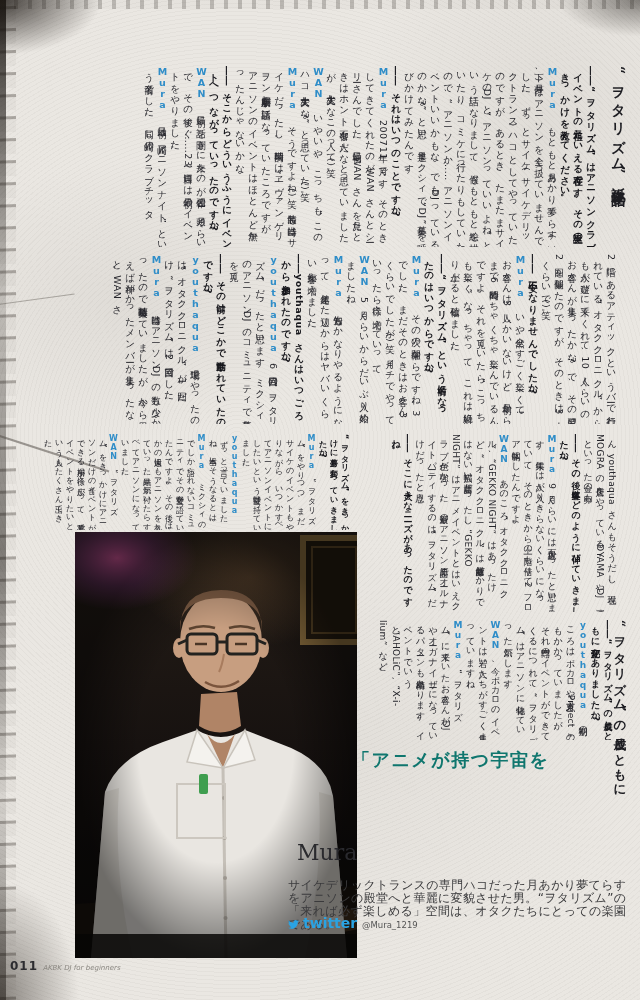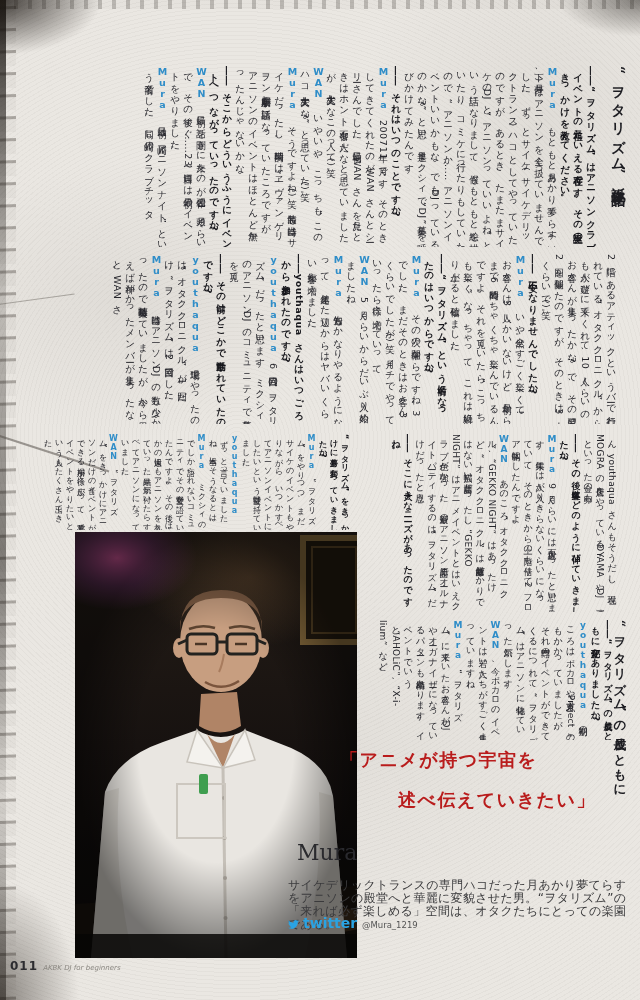--- a/index.html
+++ b/index.html
@@ -33,21 +33,21 @@
   .tier1{left:40px;top:66px;width:558px;height:181px;}
   .tier2{left:40px;top:254px;width:578px;height:170px;}
   .tier3a{left:357px;top:434px;width:261px;height:178px;font-size:9px;line-height:12px;letter-spacing:.3px;}
   .tier3b{left:40px;top:434px;width:310px;height:96px;font-size:8px;line-height:11px;letter-spacing:.2px;}
   .tier4{left:352px;top:620px;width:262px;height:120px;font-size:9px;line-height:12.5px;letter-spacing:.3px;}
   .para{margin:0;}
   .para.q{font-weight:bold;color:#17171c;}
   .speaker{color:#2f8dc8;font-weight:bold;text-orientation:upright;letter-spacing:0;}
 
   .photo{position:absolute;left:75px;top:532px;width:282px;height:426px;background:#120e0b;}
-  .quote{position:absolute;left:340px;top:740px;width:250px;font-weight:bold;color:#b91c1c;
+  .quote{position:absolute;left:352px;top:740px;width:250px;font-weight:bold;color:#0f766e;
          font-size:18px;line-height:40px;letter-spacing:1.5px;white-space:nowrap;}
   .quote .l2{display:block;padding-left:58px;}
   .pname{position:absolute;left:297px;top:840px;font-family:"DejaVu Serif","Liberation Serif",serif;
          font-size:22px;color:#2a2a2e;}
   .caption{position:absolute;left:288px;top:879px;width:338px;font-size:12px;line-height:13px;
            color:#3a3a3c;text-align:justify;}
   .twitter{position:absolute;left:288px;top:915px;font-size:8.5px;color:#555;}
   .tw-label{color:#2aa3e3;font-weight:bold;font-size:14px;margin-right:2px;text-align:center;}
   .tw-bird{display:inline-block;vertical-align:-1px;margin-right:4px;}
   .footer{position:absolute;left:10px;top:955px;}
@@ -184,21 +184,20 @@
           <rect x="124" y="242" width="9" height="20" rx="2" fill="#3f9e4f"></rect>
         </g>
       </g>
       <rect x="0" y="402" width="282" height="24" fill="#0d0a08" opacity=".85"></rect>
       <rect width="282" height="426" fill="url(#vigG)"></rect>
     </svg>
   </div>
 
   <div class="quote">
     <span class="l1">「アニメが持つ宇宙を</span>
-    <span class="l2">述べ伝えていきたい」</span>
   </div>
 
   <div class="pname">Mura</div>
   <div class="caption">サイケデリックトランスの専門ハコだった月あかり夢てらすをアニソンの殿堂へと華麗に変貌させた男。“ヲタリズム”の「来れば必ず楽しめる」空間は、オタクたちにとっての楽園である。</div>
   <div class="twitter">
     <span class="tw-bird">
       <svg width="11" height="9" viewBox="0 0 24 20">
           <path fill="#2aa3e3" d="M24,2.4c-.9.4-1.8.7-2.8.8 1-.6 1.8-1.6 2.2-2.7-1 .6-2 1-3.1 1.2C19.4.7 18.1,0 16.7,0c-2.7,0-4.9,2.2-4.9,4.9 0,.4 0,.8.1,1.1C7.7,5.8 4.1,3.8 1.7.9 1.2,1.7 1,2.5 1,3.4c0,1.7.9,3.2 2.2,4.1-.8,0-1.6-.2-2.2-.6v.1c0,2.4 1.7,4.4 3.9,4.8-.4.1-.8.2-1.3.2-.3,0-.6,0-.9-.1.6,2 2.4,3.4 4.6,3.4-1.7,1.3-3.8,2.1-6.1,2.1-.4,0-.8,0-1.2-.1 2.2,1.4 4.8,2.2 7.5,2.2 9.1,0 14-7.5 14-14v-.6C22.5,4.3 23.3,3.4 24,2.4z"></path>
         </svg>
     </span><span class="tw-label">twitter</span>

